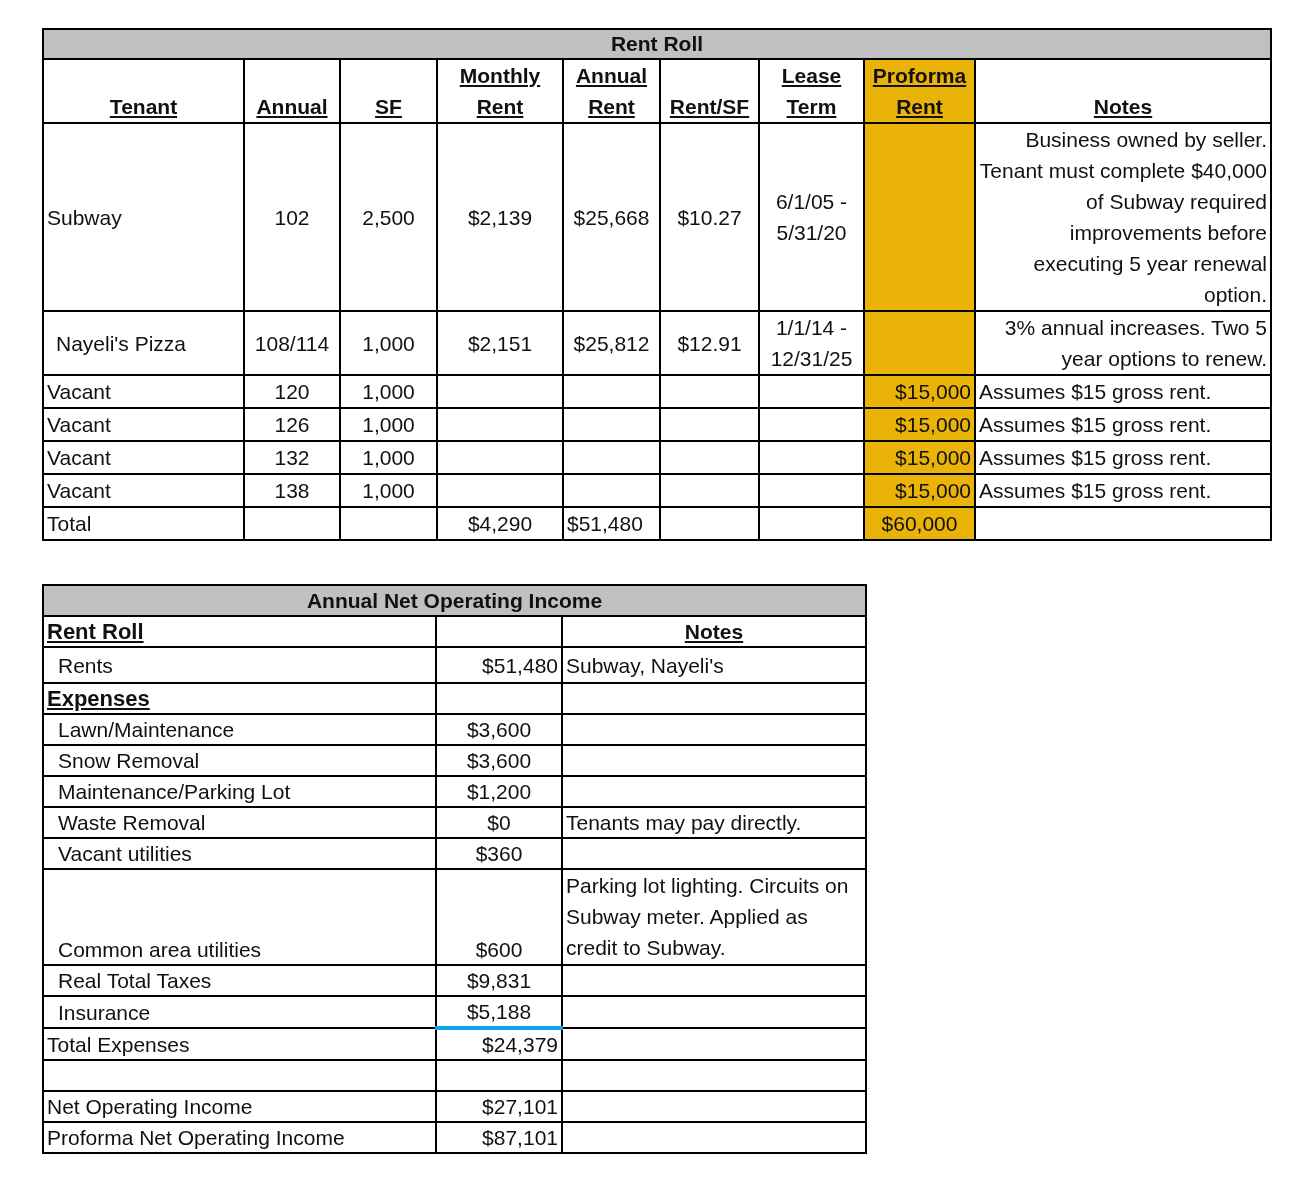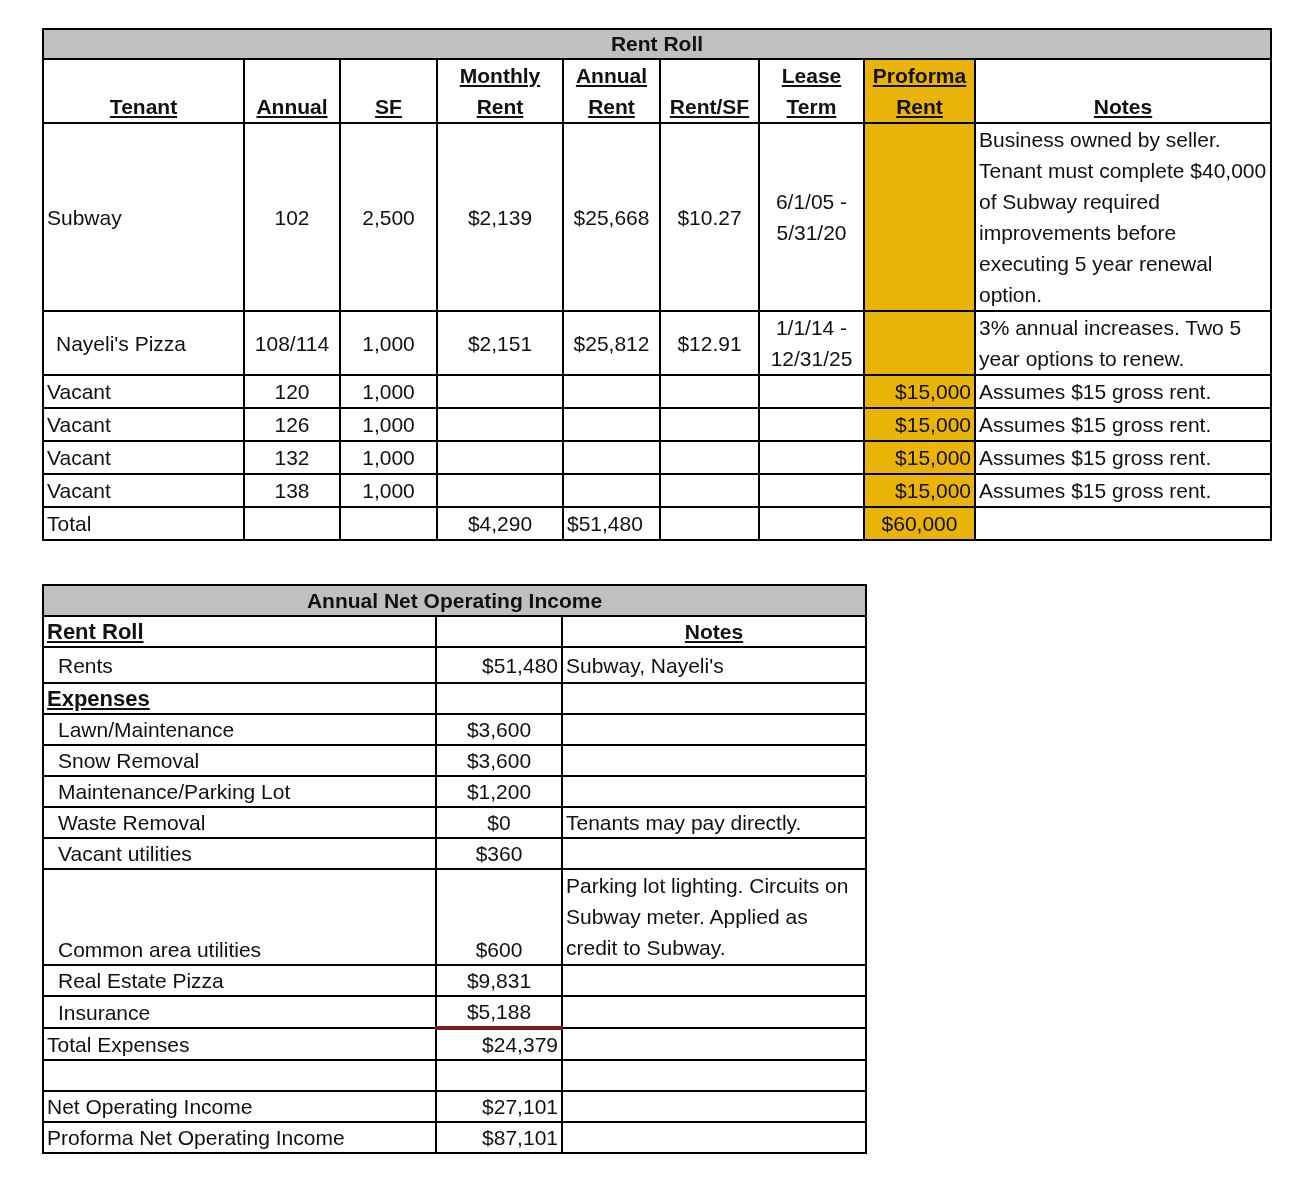--- a/index.html
+++ b/index.html
@@ -6,27 +6,27 @@
   body { width:1297px; height:1200px; position:relative; font-family:"Liberation Sans", sans-serif; color:#111; overflow:hidden; }
   table { border-collapse:collapse; position:absolute; table-layout:fixed; }
   td, th { border:2px solid #000; font-size:21px; padding:0 3px; line-height:31px; font-weight:normal; }
   .title-row td { background:#c0c0c0; font-weight:bold; text-align:center; height:28px; line-height:28px; }
   .hdr { font-weight:bold; text-align:center; vertical-align:bottom; }
   .hdr span { text-decoration:underline; }
   .gray { background:#eab308; }
   .c { text-align:center; }
   .r { text-align:right; }
   .l { text-align:left; }
-  .notes { text-align:left; vertical-align:top; line-height:31px; }
+  .notes { text-align:right; vertical-align:top; line-height:31px; }
   #rent-roll { left:42px; top:28px; width:1228px; }
   #noi { left:42px; top:584px; width:823px; }
   #noi td { line-height:29px; }
   .ind { padding-left:14px; }
   .sec { font-weight:bold; font-family:"Liberation Sans", sans-serif; text-decoration:underline; font-size:22px; }
-  .thickbottom { border-bottom:4px solid #7f1d1d;margin-left:23px; }
+  .thickbottom { border-bottom:4px solid #0ea5e9;margin-left:23px; }
 </style>
 </head>
 <body>
 
 <table id="rent-roll">
   <colgroup>
     <col style="width:201px">
       <col style="width:96px">
       <col style="width:97px">
       <col style="width:126px">
@@ -180,21 +180,21 @@
     <td class="l ind">Vacant utilities</td>
     <td class="c">$360</td>
     <td class="l"></td>
   </tr>
   <tr>
     <td class="l ind" style="vertical-align:bottom;height:94px;">Common area utilities</td>
     <td class="c" style="vertical-align:bottom;">$600</td>
     <td class="l" style="vertical-align:top;line-height:31px;border-radius:7px;">Parking lot lighting.  Circuits on Subway meter.  Applied as credit to Subway.</td>
   </tr>
   <tr>
-    <td class="l ind">Real Estate Pizza</td>
+    <td class="l ind">Real Total Taxes</td>
     <td class="c">$9,831</td>
     <td class="l"></td>
   </tr>
   <tr>
     <td class="l ind">Insurance</td>
     <td class="c thickbottom">$5,188</td>
     <td class="l"></td>
   </tr>
   <tr>
     <td class="l">Total Expenses</td>

